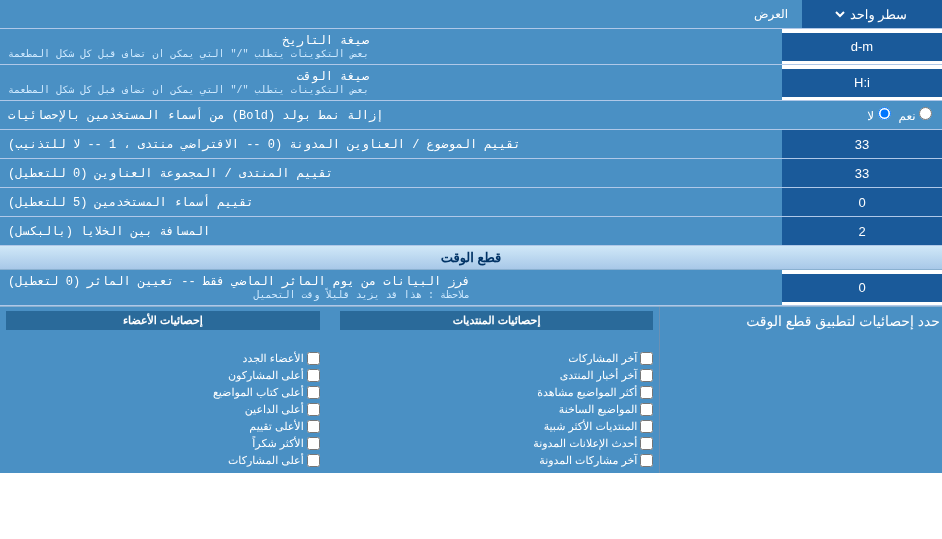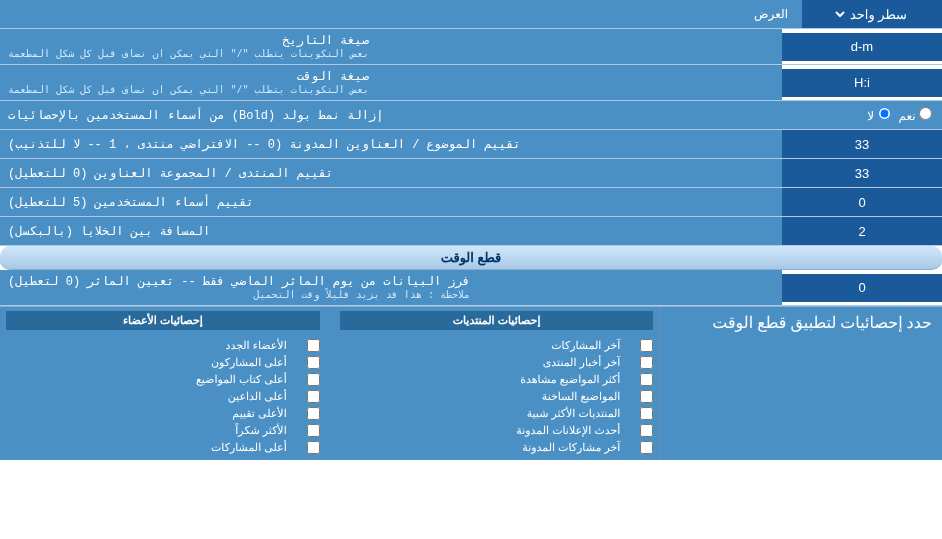--- a/index.html
+++ b/index.html
@@ -61,21 +61,20 @@
     }
 
     .section-header {
       background: linear-gradient(to bottom, #d0e8f8, #a8c8e8);
       color: #003366;
       text-align: center;
       font-weight: bold;
       font-size: 13px;
       padding: 4px 0;
       border-bottom: 1px solid #8ab0d0;
-      border-radius: 10px;
     }
 
     
     .top-row {
       display: flex;
       align-items: center;
       border-bottom: 1px solid #b0c8e8;
       min-height: 28px;
       background: #4a90c4;
     }
@@ -130,26 +129,25 @@
 
     
     .stats-area {
       display: flex;
       border-top: 1px solid #8ab0d0;
     }
 
     .stats-col-label {
       background: #4a90c4;
       color: #fff;
-      padding: 6px 10px;
+      padding: 6px 2px;
       flex: 0 0 30%;
-      font-size: 16px;
+      font-size: 14px;
       text-align: right;
       border-left: 1px solid #6a90b4;
-      font-family: Liberation Serif, serif;
     }
 
     .stats-col {
       flex: 1;
       padding: 4px 6px;
       background: #4a90c4;
     }
 
     .stats-col-inner {
       display: flex;
@@ -157,39 +155,39 @@
     }
 
     .stats-list {
       list-style: none;
       flex: 1;
     }
 
     .stats-list li {
       display: flex;
       align-items: center;
-      gap: 20px;
+      gap: 3px;
       color: #fff;
       font-size: 11px;
       padding: 2px 0;
       direction: rtl;
     }
 
     .stats-list li input[type="checkbox"] {
       margin: 0;
     }
 
     .stats-header {
       background: #2a6a9a;
       color: #fff;
       font-size: 11px;
       font-weight: bold;
       text-align: center;
       padding: 3px 0;
-      margin-bottom: 7px;
+      margin-bottom: 20px;
     }
 
     .note-text {
       color: #ffff00;
       font-size: 11px;
     }
   </style>
 </head>
 <body>
 

